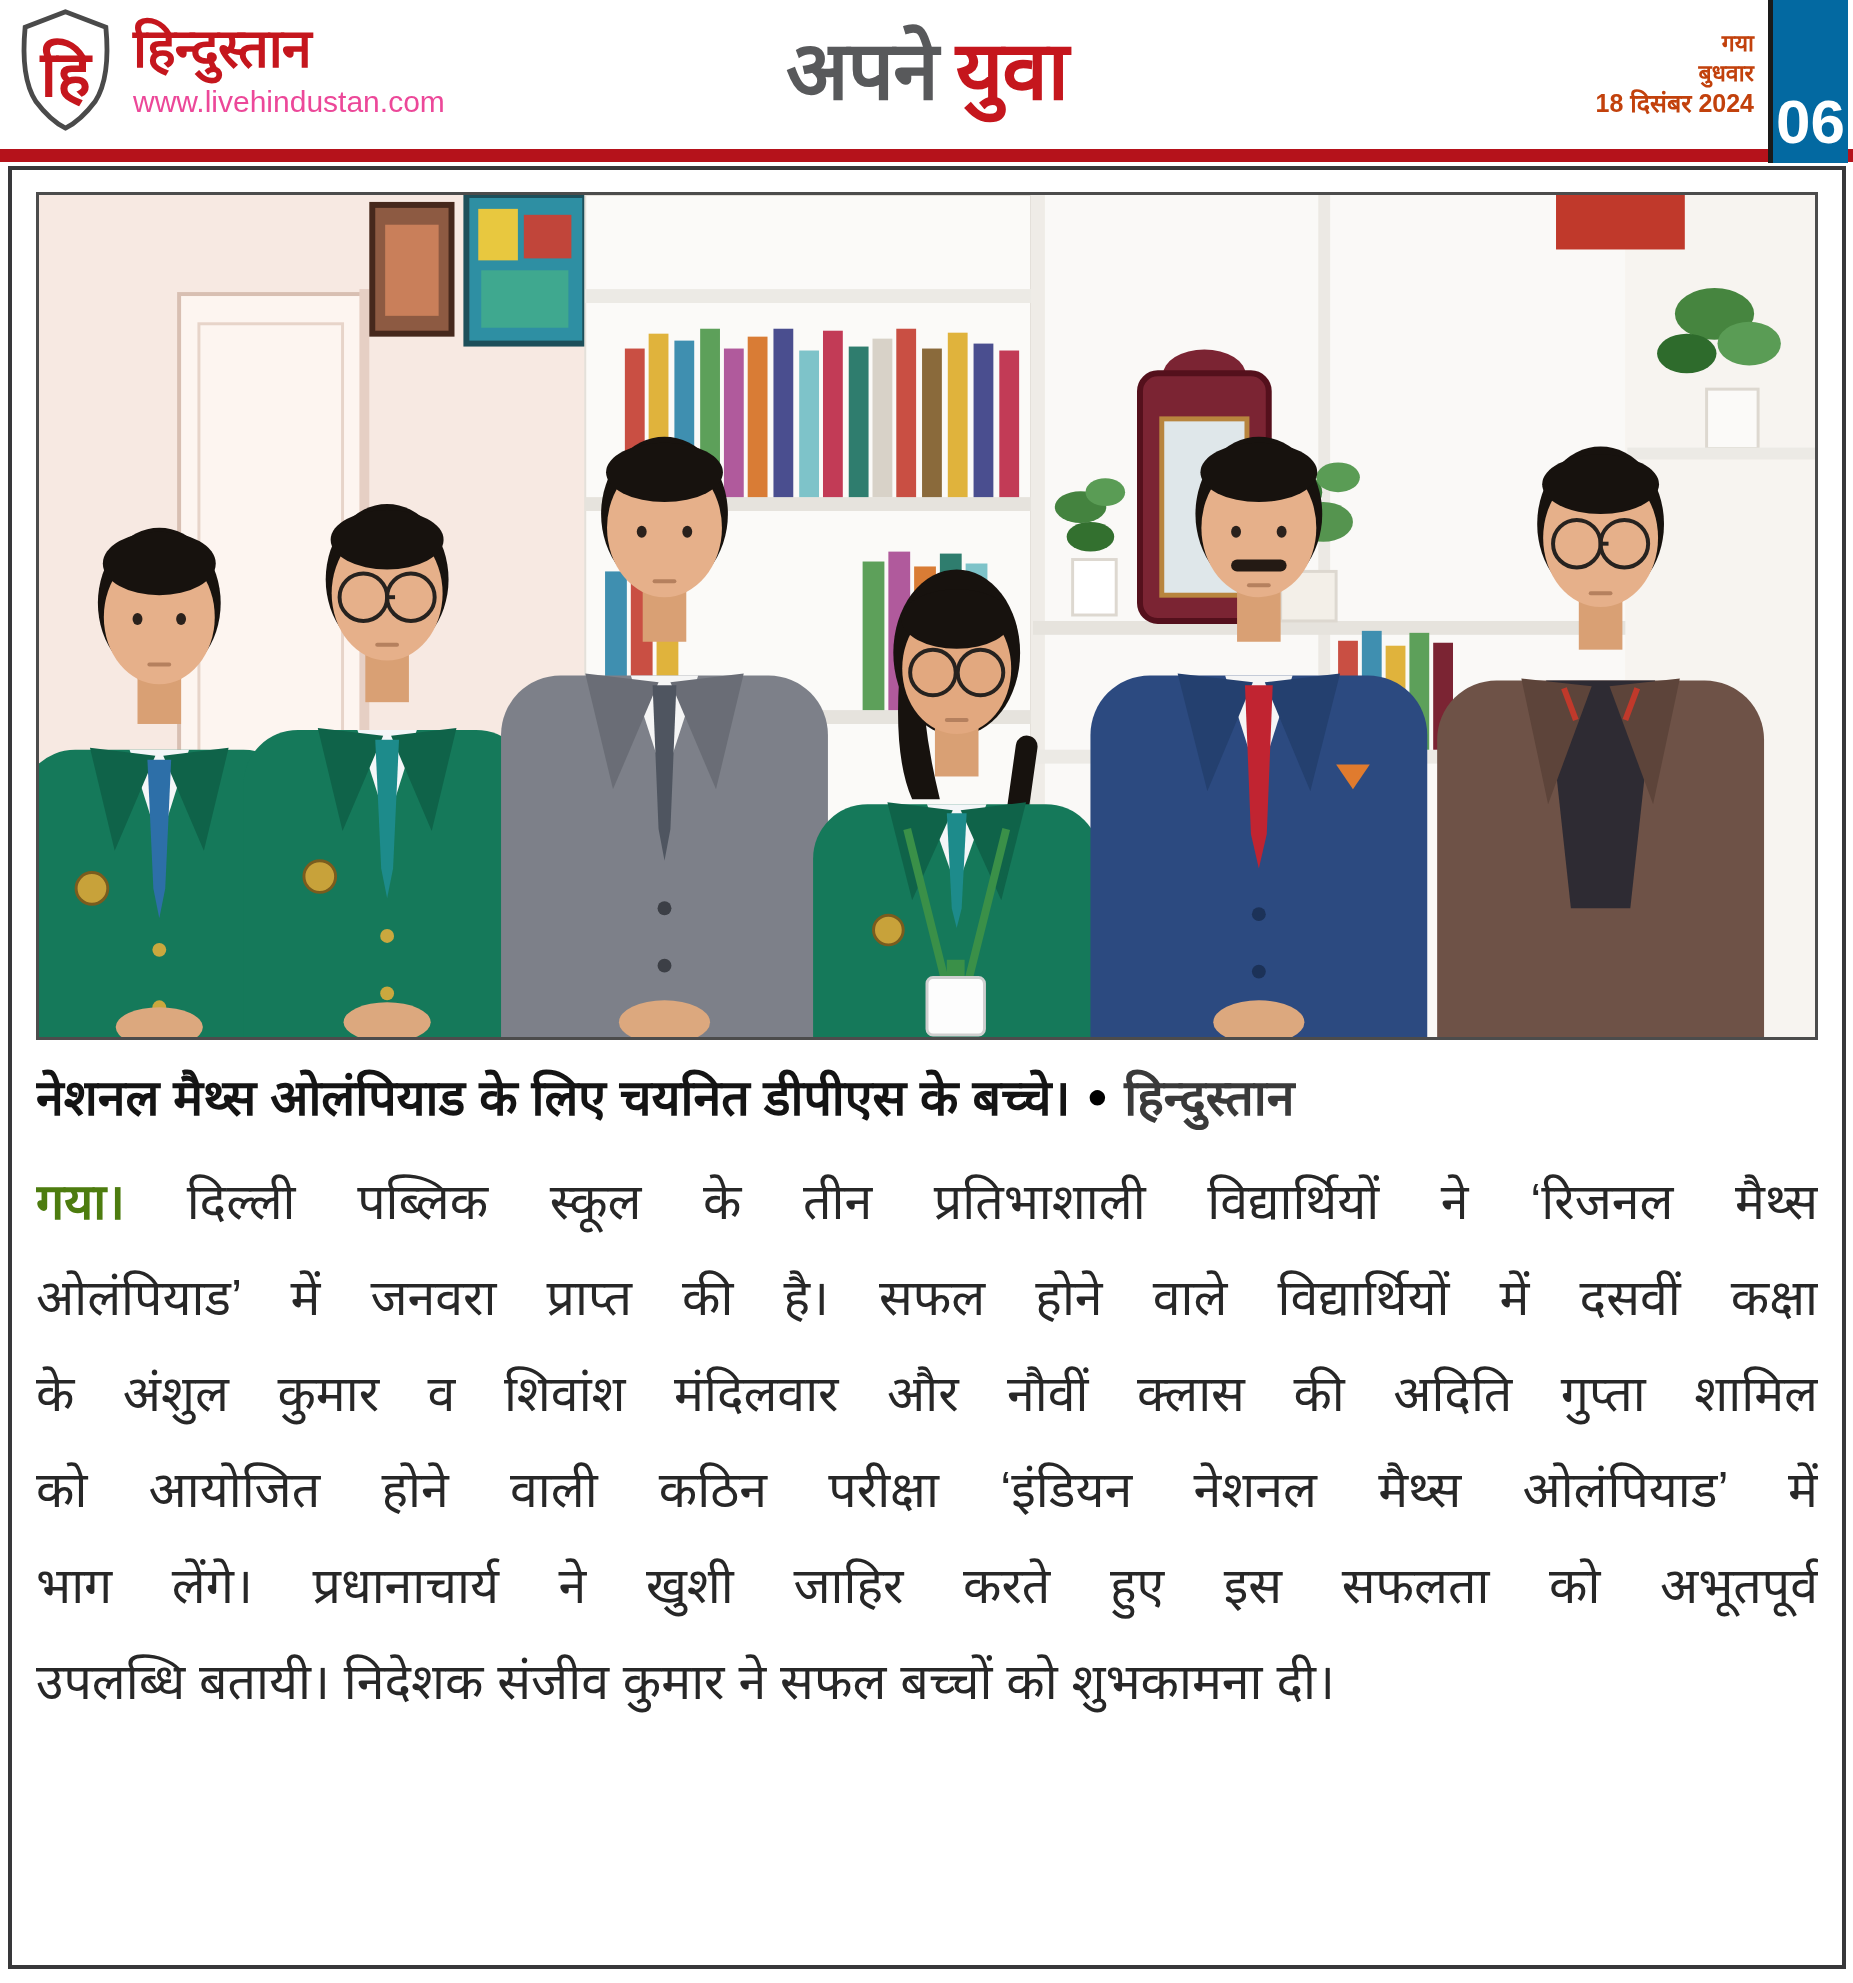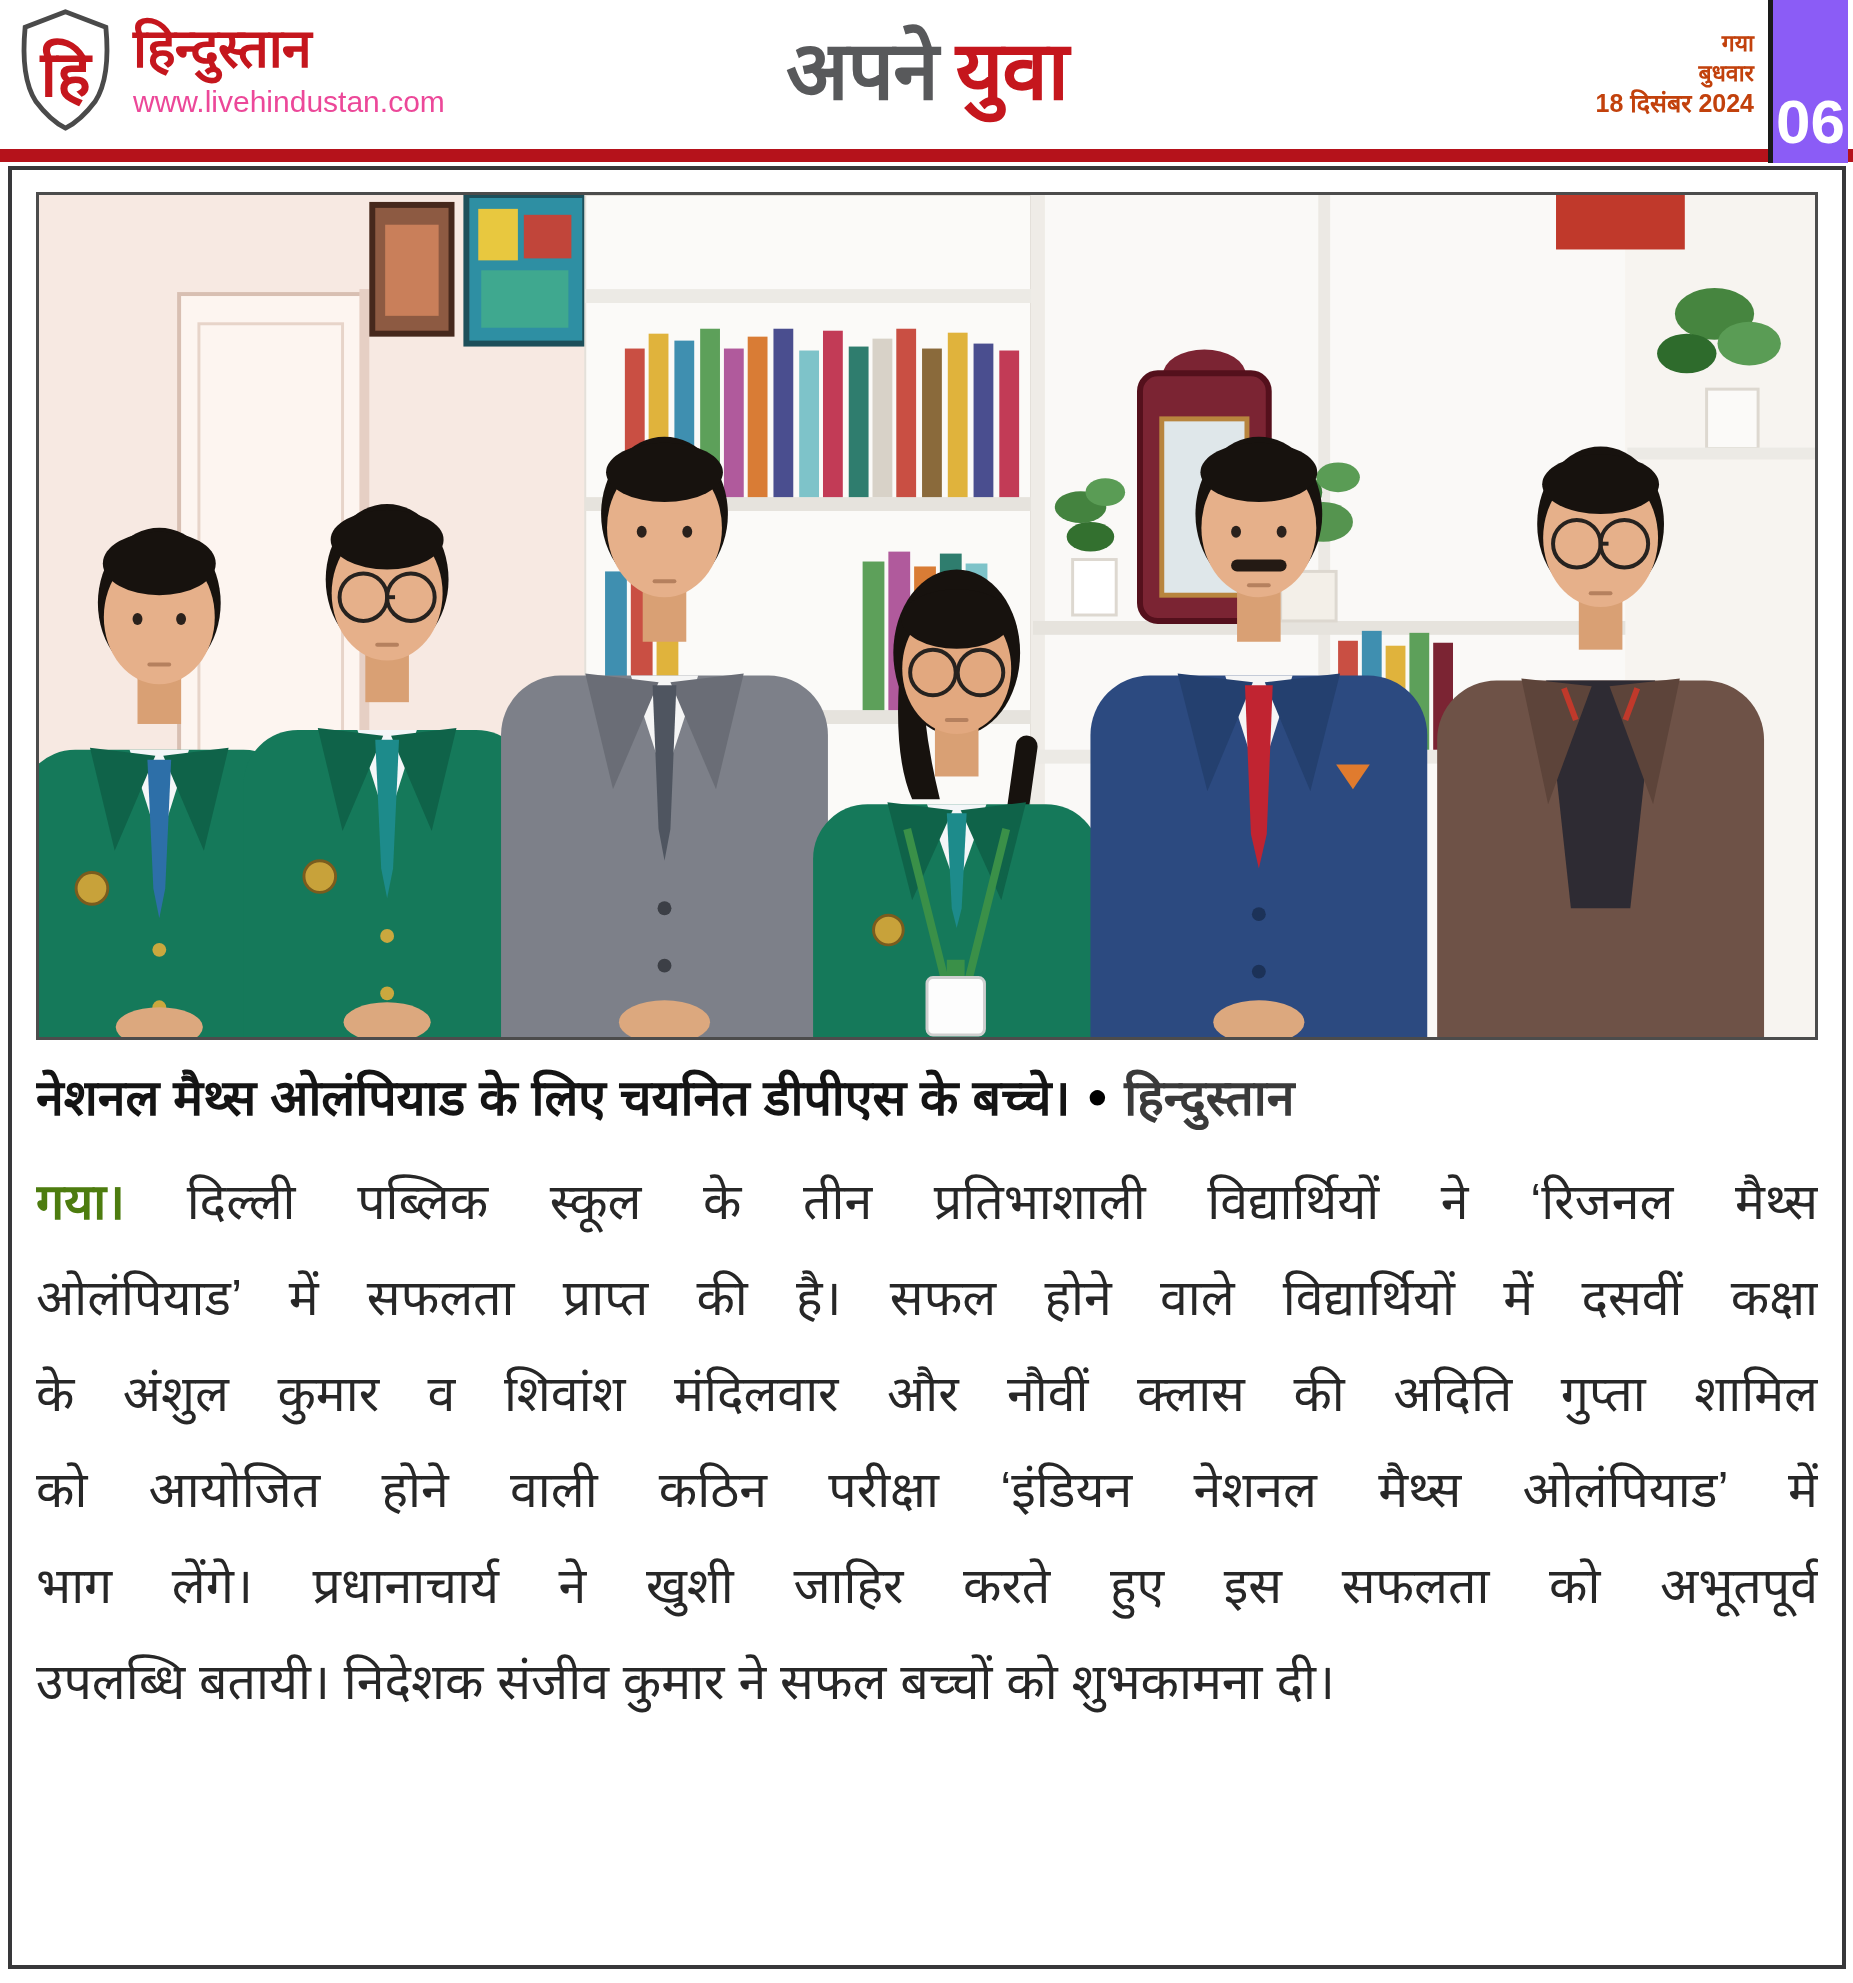--- a/index.html
+++ b/index.html
@@ -33,21 +33,21 @@
   .section-title .t2 { color: #c5161d; margin-left: 18px; }
 
   .edition {
     position: absolute; right: 100px; top: 28px; text-align: right;
     font-size: 23px; line-height: 30px; color: #c2410c; font-weight: 600;
   }
   .edition .ed-date { font-size: 25px; font-weight: 800; }
 
   .page-box {
     position: absolute; right: 6px; top: 0; width: 80px; height: 163px;
-    background: #8b5cf6; border-left: 5px solid #1a1a1a; z-index: 3;
+    background: #0369a1; border-left: 5px solid #1a1a1a; z-index: 3;
     display: flex; align-items: flex-end; justify-content: center;
   }
   .page-number { color: #ffffff; font-size: 62px; font-weight: 700; line-height: 1; padding-bottom: 10px; }
 
   .red-rule { height: 13px; background: #b5121b; width: 100%; }
 
   
   .article-box {
     margin: 4px 8px 8px 8px; border: 4px solid #38383a; background: #ffffff;
     padding: 22px 24px; height: 1803px; overflow: hidden;
@@ -338,21 +338,21 @@
 
   <div class="photo-caption">
     <span class="cap-text">नेशनल मैथ्स ओलंपियाड के लिए चयनित डीपीएस के बच्चे।</span>
     <span class="bullet">●</span>
     <span class="credit">हिन्दुस्तान</span>
   </div>
 
 
   <div class="body-copy">
     <div class="body-line"><b>गया।</b> <span>दिल्ली पब्लिक स्कूल के तीन प्रतिभाशाली विद्यार्थियों ने ‘रिजनल मैथ्स</span></div>
-    <div class="body-line">ओलंपियाड’ में सफलता प्राप्त की है। सफल होने वाले विद्यार्थियों में दसवीं कक्षा</div>
+    <div class="body-line">ओलंपियाड’ में जनवरा प्राप्त की है। सफल होने वाले विद्यार्थियों में दसवीं कक्षा</div>
     <div class="body-line">के अंशुल कुमार व शिवांश मंदिलवार और नौवीं क्लास की अदिति गुप्ता शामिल</div>
     <div class="body-line">को आयोजित होने वाली कठिन परीक्षा ‘इंडियन नेशनल मैथ्स ओलंपियाड’ में</div>
     <div class="body-line">भाग लेंगे। प्रधानाचार्य ने खुशी जाहिर करते हुए इस सफलता को अभूतपूर्व</div>
     <div class="body-line">उपलब्धि बतायी। निदेशक संजीव कुमार ने सफल बच्चों को शुभकामना दी।</div>
   </div>
 
 </main>
 
 
 </body></html>

